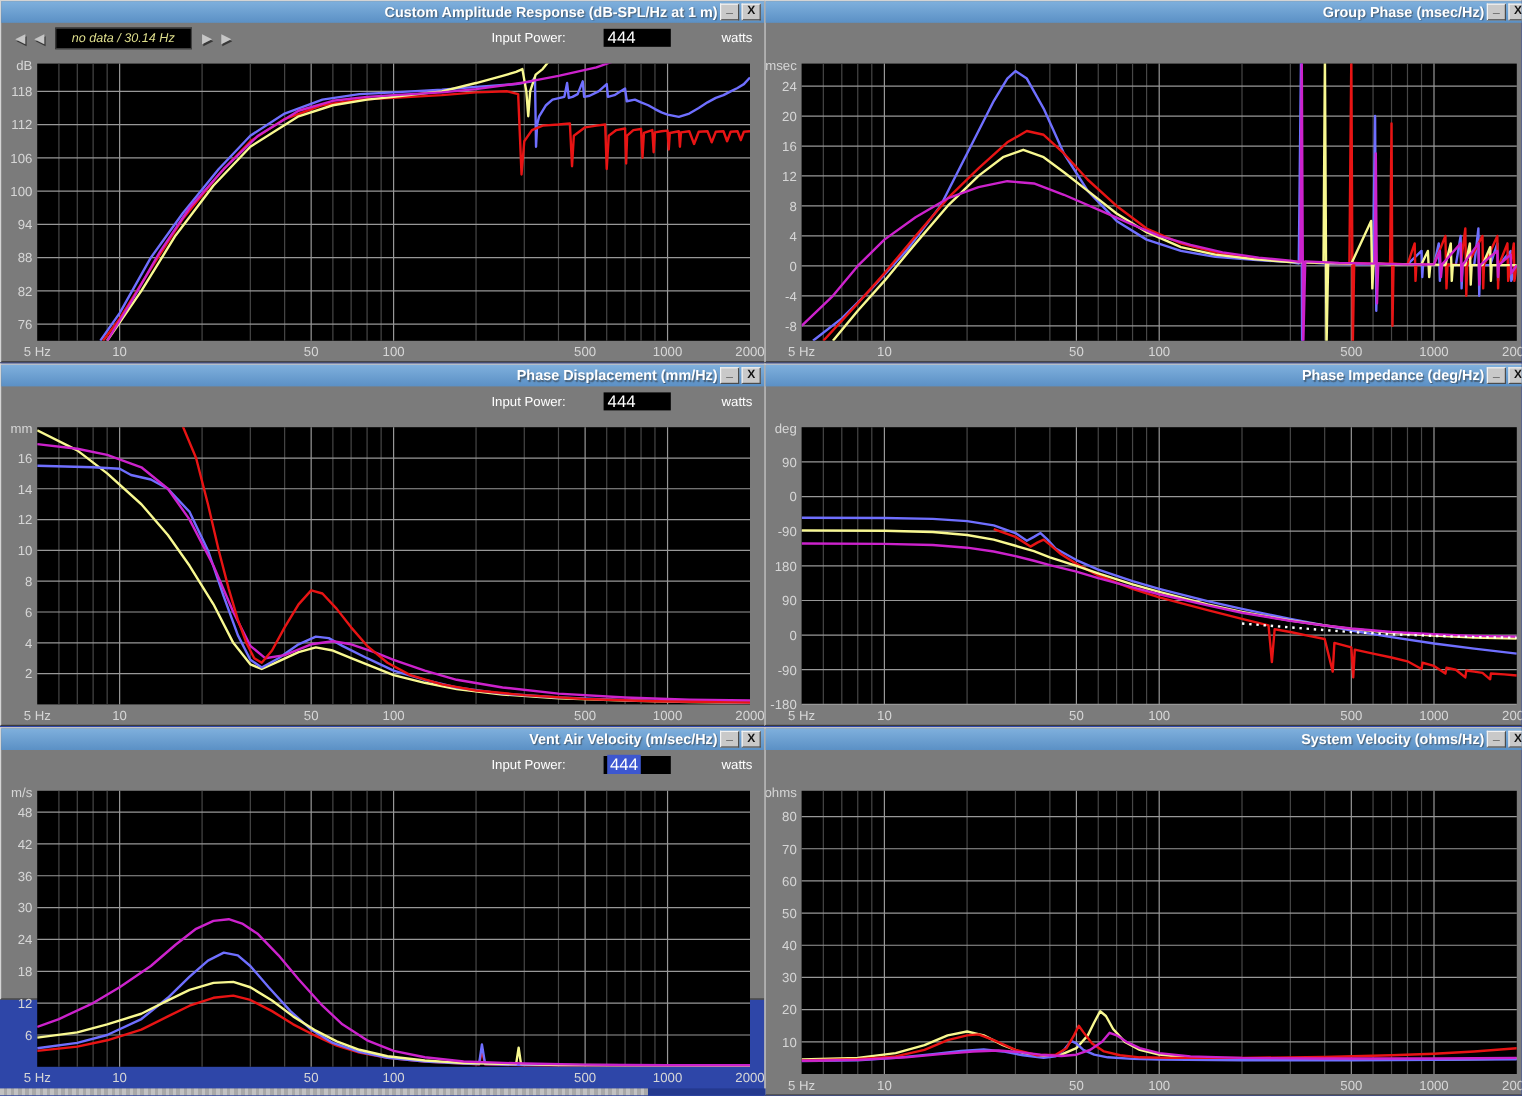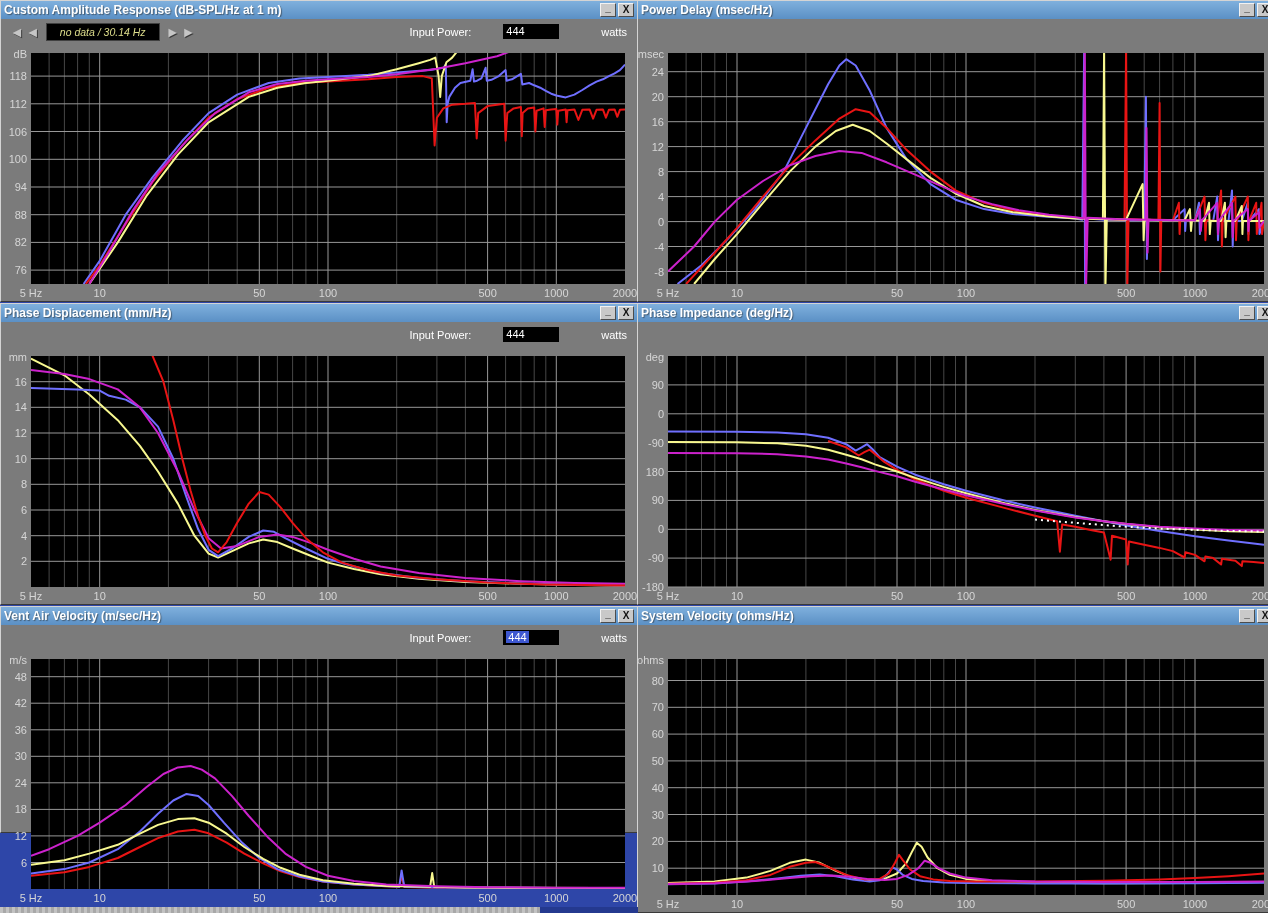--- a/index.html
+++ b/index.html
@@ -13,21 +13,21 @@
     position:absolute;box-sizing:border-box;background:#7b7b7b;
     border:1px solid;border-color:#d4d4d4 #3a3a3a #3a3a3a #d4d4d4;
   }
   .titlebar{
     height:18px;display:flex;align-items:center;padding:0 3px;
     background:linear-gradient(#7fb0dd,#5b90c5);
     overflow:hidden;white-space:nowrap;
   }
   .title{
     flex:1;color:#fff;font-weight:bold;font-size:12px;
-    text-shadow:1px 1px 1px rgba(40,40,40,.55);overflow:hidden;
+    text-shadow:1px 1px 1px rgba(40,40,40,.55);overflow:hidden;text-align:right;
   }
   .winbtns{display:flex;align-items:center}
   .wbtn{
     width:16px;height:14px;margin-left:2px;box-sizing:border-box;
     background:#c9c9c9;border:1px solid;border-color:#f2f2f2 #4c4c4c #4c4c4c #f2f2f2;
     color:#111;font-size:10px;font-weight:bold;line-height:11px;text-align:center;
     cursor:default;
   }
   .wbtn.min{line-height:7px}
   .toolbar{height:28px;position:relative}
@@ -40,21 +40,21 @@
     background:#000;border:1px solid #404040;color:#dede8c;
     width:112px;text-align:center;font-size:10.5px;padding:2px 0;margin:0 5px;font-style:italic;
   }
   .ipower{
     position:absolute;right:10px;top:5px;display:flex;align-items:center;
     color:#fff;font-size:11px;gap:27px;
   }
   .iplabel{margin-right:5px}
   .ipbox{
     background:#000;width:56px;height:15px;box-sizing:border-box;
-    color:#fff;font-size:11px;line-height:15px;padding:0 3px;cursor:text;
+    color:#fff;font-size:14px;line-height:15px;padding:0 3px;cursor:text;
   }
   .ipbox .val.selected{background:#3d57d0;padding:0 2px}
   .ipunit{margin-left:15px}
   .chartbox{position:absolute;left:0;right:0;top:46px;bottom:1px}
   .hscroll{
     position:absolute;left:0;top:907px;width:638px;height:6px;background:#24398f;
   }
   .hthumb{
     position:absolute;left:0;top:0;width:540px;height:6px;
     background:repeating-linear-gradient(90deg,#c2c2c2 0 3px,#a8a8a8 3px 6px);
@@ -111,21 +111,21 @@
         <text x="258.3" y="250" fill="#d6d6d6" text-anchor="middle">50</text>
         <text x="327.0" y="250" fill="#d6d6d6" text-anchor="middle">100</text>
         <text x="486.6" y="250" fill="#d6d6d6" text-anchor="middle">500</text>
         <text x="555.3" y="250" fill="#d6d6d6" text-anchor="middle">1000</text>
         <text x="624.0" y="250" fill="#d6d6d6" text-anchor="middle">2000</text>
       </svg></div>
 </div>
 
 <div class="win" style="left:637px;top:0;width:640px;height:302px">
   <div class="titlebar">
-    <span class="title">Power Delay (msec/Hz)</span>
+    <span class="title">Group Phase (msec/Hz)</span>
     <span class="winbtns">
       <span class="wbtn min">_</span>
       <span class="wbtn">X</span>
     </span>
   </div>
   <div class="toolbar"></div>
   <div class="chartbox"><svg width="638" height="253" font-size="11" font-family="Liberation Sans, sans-serif">
         <clipPath id="clip1">
           <rect x="30" y="6" width="596" height="231"></rect>
         </clipPath>

